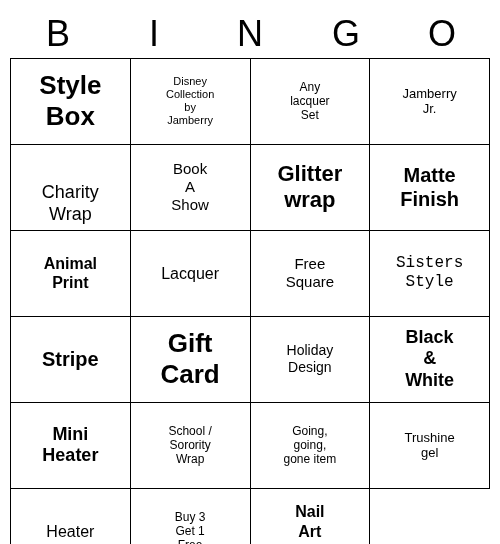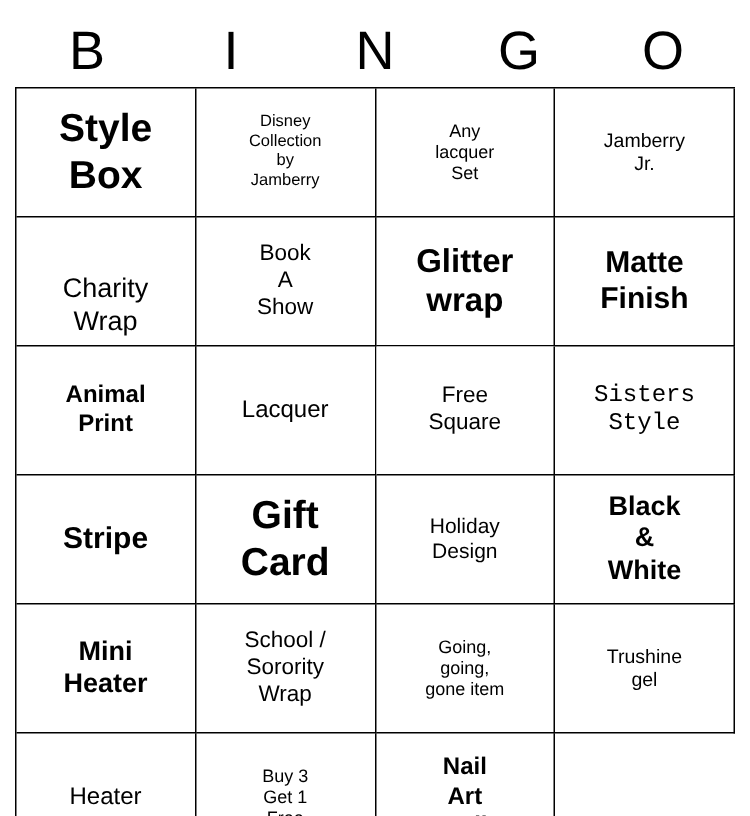--- a/index.html
+++ b/index.html
@@ -81,21 +81,21 @@
     .row3-col2 { font-size: 16px; }
     .row3-col3 { font-size: 15px; background: #fff; }
     .row3-col4 { font-size: 16px; font-family: Liberation Mono, monospace; }
     .row3-col5 { font-size: 20px; font-weight: bold; }
 
     
     .row4-col1 { font-size: 26px; font-weight: bold; }
     .row4-col2 { font-size: 14px; }
     .row4-col3 { font-size: 18px; font-weight: bold; }
     .row4-col4 { font-size: 18px; font-weight: bold; }
-    .row4-col5 { font-size: 15px; }
+    .row4-col5 { font-size: 12px; }
 
     
     .row5-col1 { font-size: 12px; }
     .row5-col2 { font-size: 13px; }
     .row5-col3 { font-size: 16px; }
     .row5-col4 { font-size: 12px; }
     .row5-col5 { font-size: 16px; font-weight: bold; }
   </style>
 </head>
 <body>

